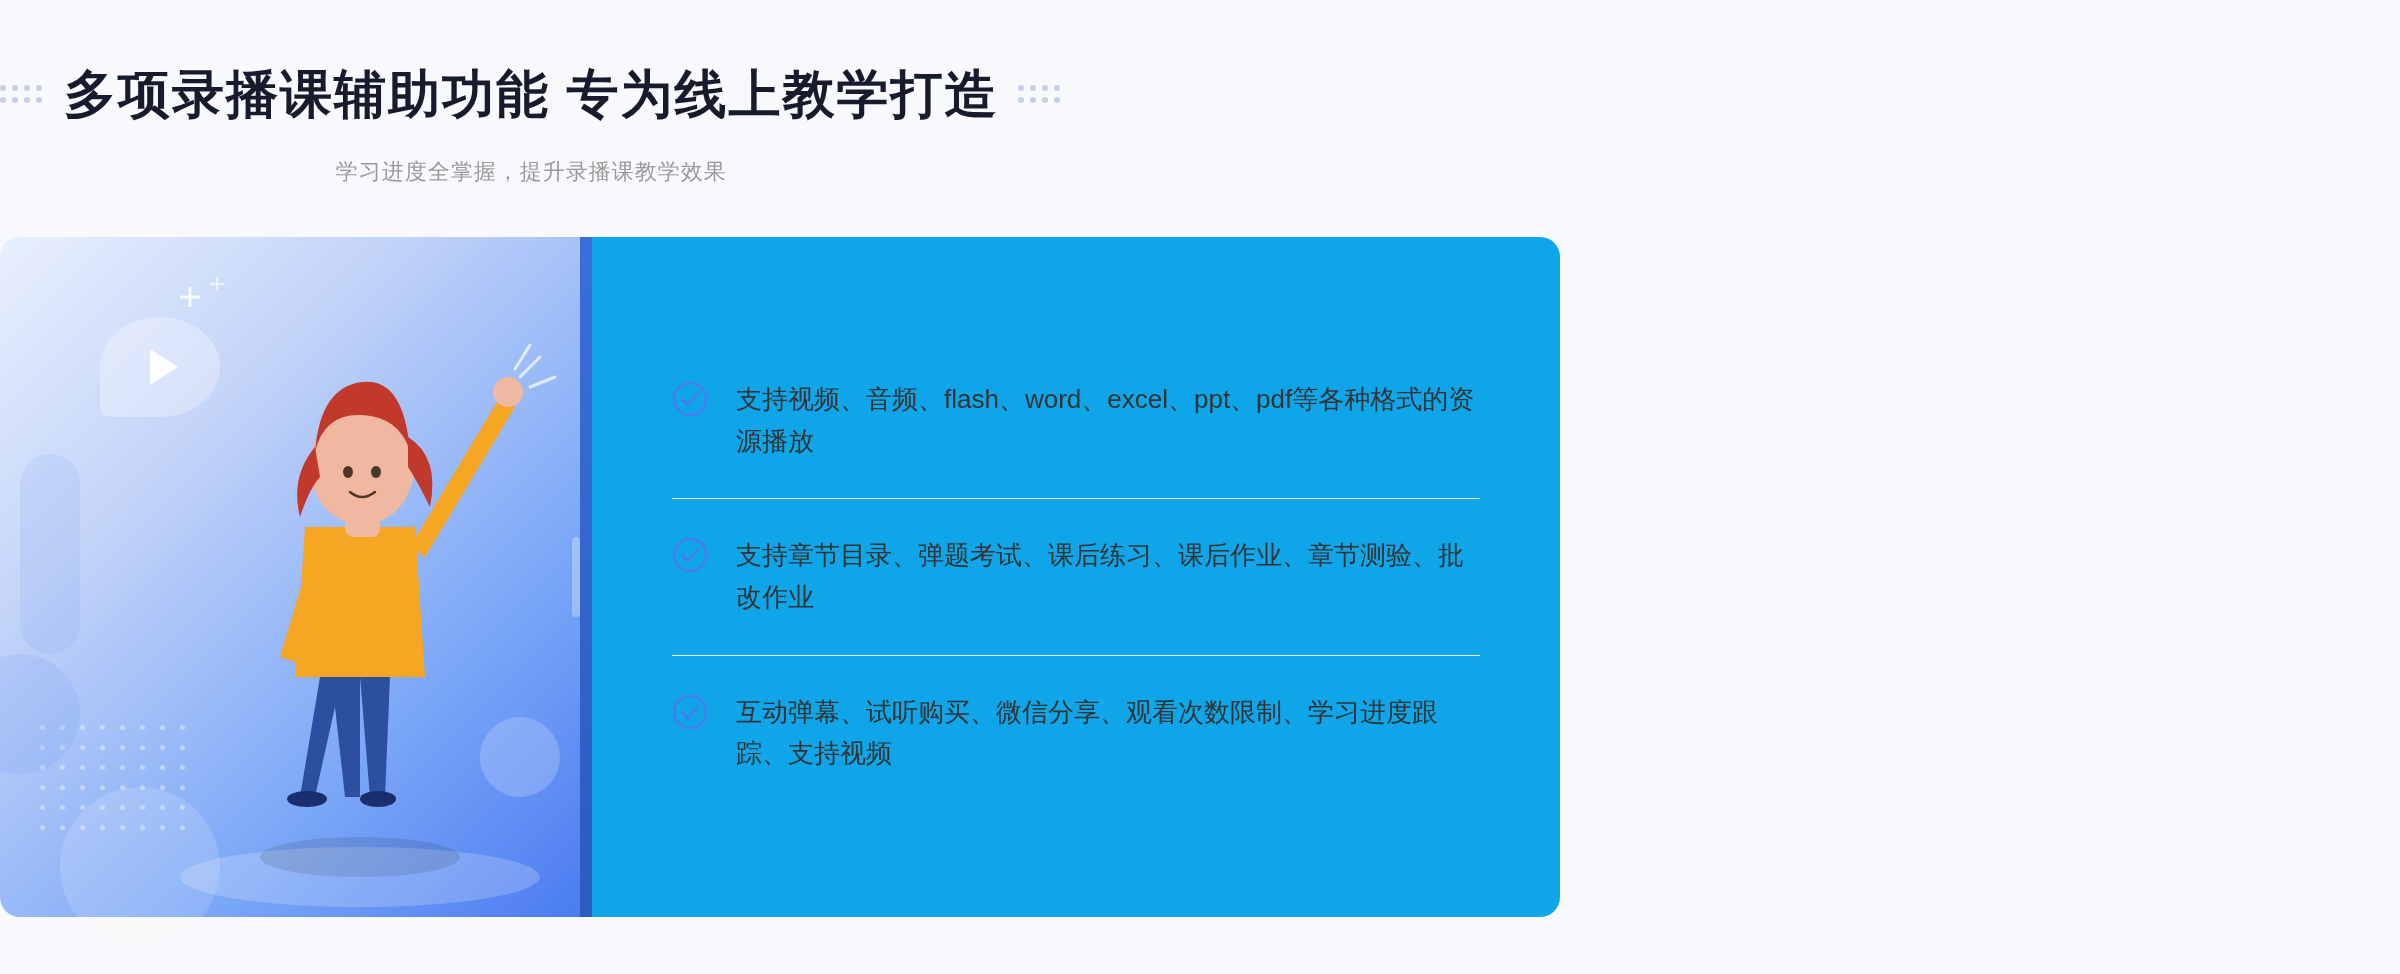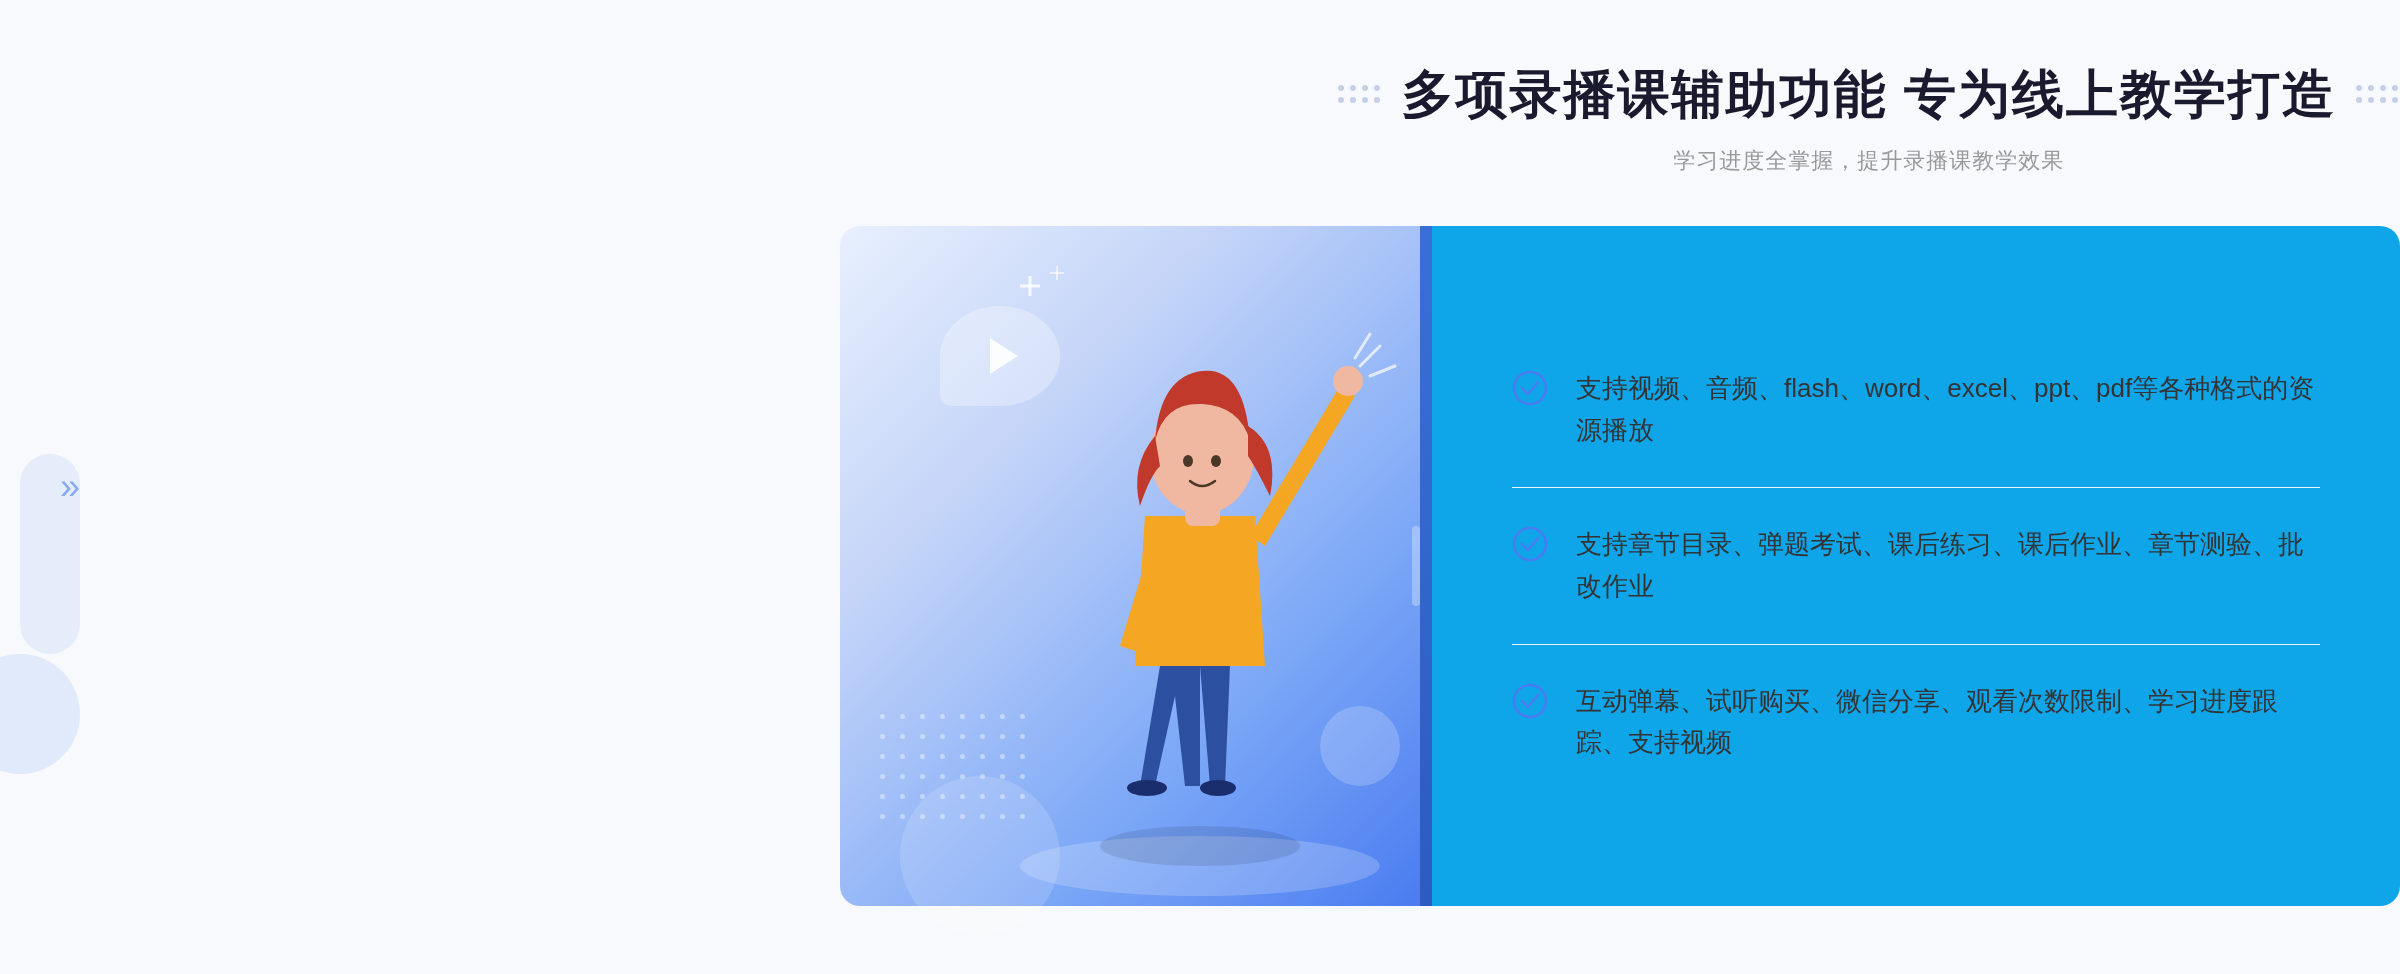--- a/index.html
+++ b/index.html
@@ -17,21 +17,21 @@
       position: relative;
     }
 
     .page-container {
       width: 2400px;
       height: 974px;
       background: #f7f9fc;
       position: relative;
       display: flex;
       flex-direction: column;
-      align-items: flex-end;
+      align-items: flex-start;
     }
 
     
     .header-section {
       display: flex;
       flex-direction: column;
       align-items: center;
       padding-top: 60px;
       margin-bottom: 50px;
       position: relative;
@@ -66,21 +66,21 @@
     .main-title {
       font-size: 52px;
       font-weight: 700;
       color: #1a1a2e;
       letter-spacing: 2px;
     }
 
     .subtitle {
       font-size: 22px;
       color: #999;
-      margin-top: 16px;
+      margin-top: 27px;
       font-weight: 400;
       letter-spacing: 1px;
     }
 
     
     .content-area {
       width: 1560px;
       display: flex;
       align-items: stretch;
       gap: 0;

